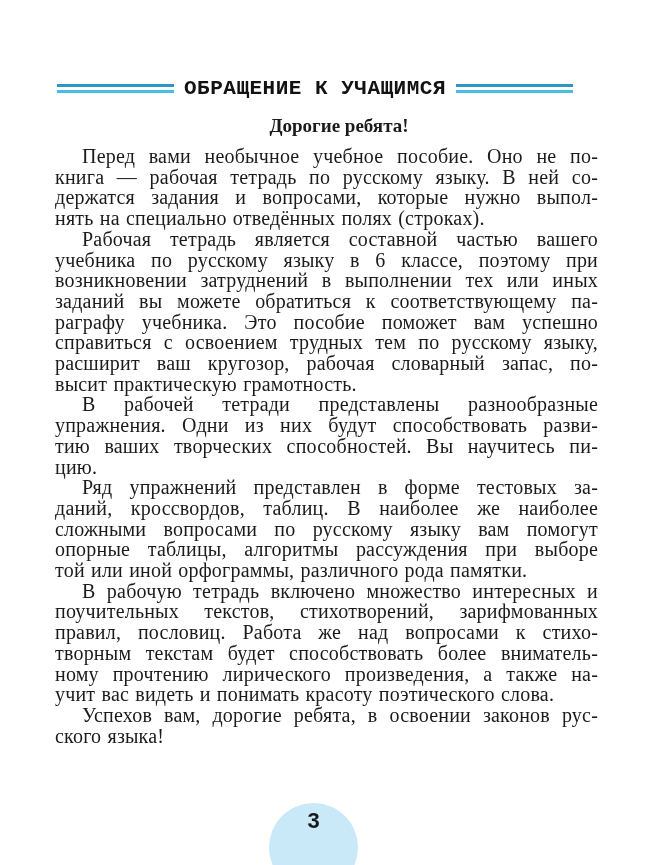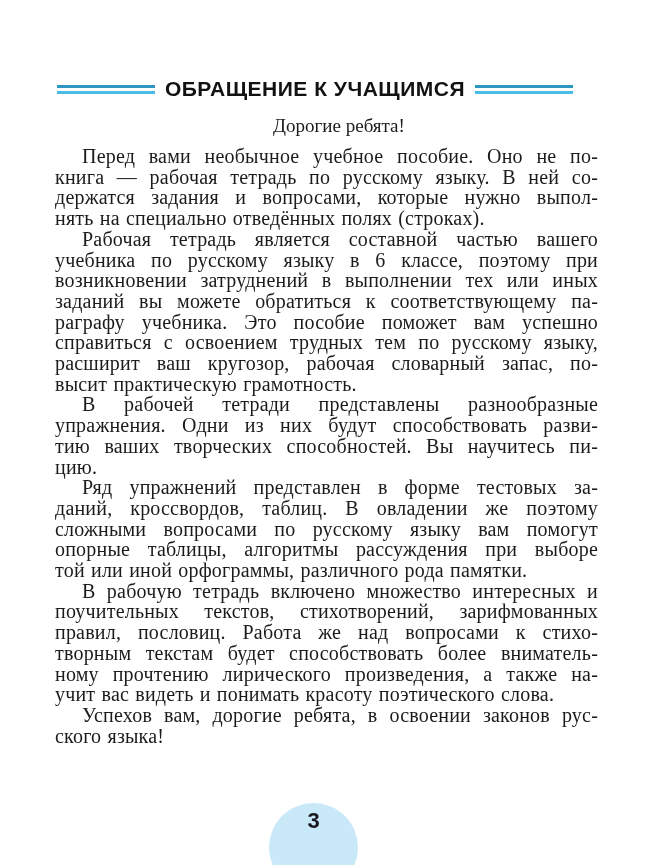--- a/index.html
+++ b/index.html
@@ -28,36 +28,36 @@
     gap: 10px;
   }
   .header-rule {
     flex: 1;
     height: 9px;
     box-sizing: border-box;
     border-top: 3px solid var(--rule-top, #2d97c2);
     border-bottom: 3px solid var(--rule-bottom, #49bde6);
   }
   .chapter-title {
-    font-family: Liberation Sans, sans-serif;
+    font-family: Liberation Mono, monospace;
     font-weight: bold;
     font-size: 21px;
     letter-spacing: 0.5px;
     white-space: nowrap;
     color: #121212;
   }
 
   
   .greeting-title {
     position: absolute;
     top: 115px;
     left: 0;
     right: 0;
     text-align: center;
-    font-weight: normal;
+    font-weight: bold;
     font-size: 19px;
     color: var(--body-text, #1b1b1b);
     margin-left: 28px;
   }
 
   
   .body-text {
     position: absolute;
     top: 146px;
     left: 55px;
@@ -127,21 +127,21 @@
         <div class="line last">высит практическую грамотность.</div>
       </div>
       <div class="para">
         <div class="line first">В рабочей тетради представлены разнообразные</div>
         <div class="line">упражнения. Одни из них будут способствовать разви-</div>
         <div class="line">тию ваших творческих способностей. Вы научитесь пи-</div>
         <div class="line last">цию.</div>
       </div>
       <div class="para">
         <div class="line first">Ряд упражнений представлен в форме тестовых за-</div>
-        <div class="line">даний, кроссвордов, таблиц. В овладении же поэтому</div>
+        <div class="line">даний, кроссвордов, таблиц. В наиболее же наиболее</div>
         <div class="line">сложными вопросами по русскому языку вам помогут</div>
         <div class="line">опорные таблицы, алгоритмы рассуждения при выборе</div>
         <div class="line last">той или иной орфограммы, различного рода памятки.</div>
       </div>
       <div class="para">
         <div class="line first">В рабочую тетрадь включено множество интересных и</div>
         <div class="line">поучительных текстов, стихотворений, зарифмованных</div>
         <div class="line">правил, пословиц. Работа же над вопросами к стихо-</div>
         <div class="line">творным текстам будет способствовать более вниматель-</div>
         <div class="line">ному прочтению лирического произведения, а также на-</div>

